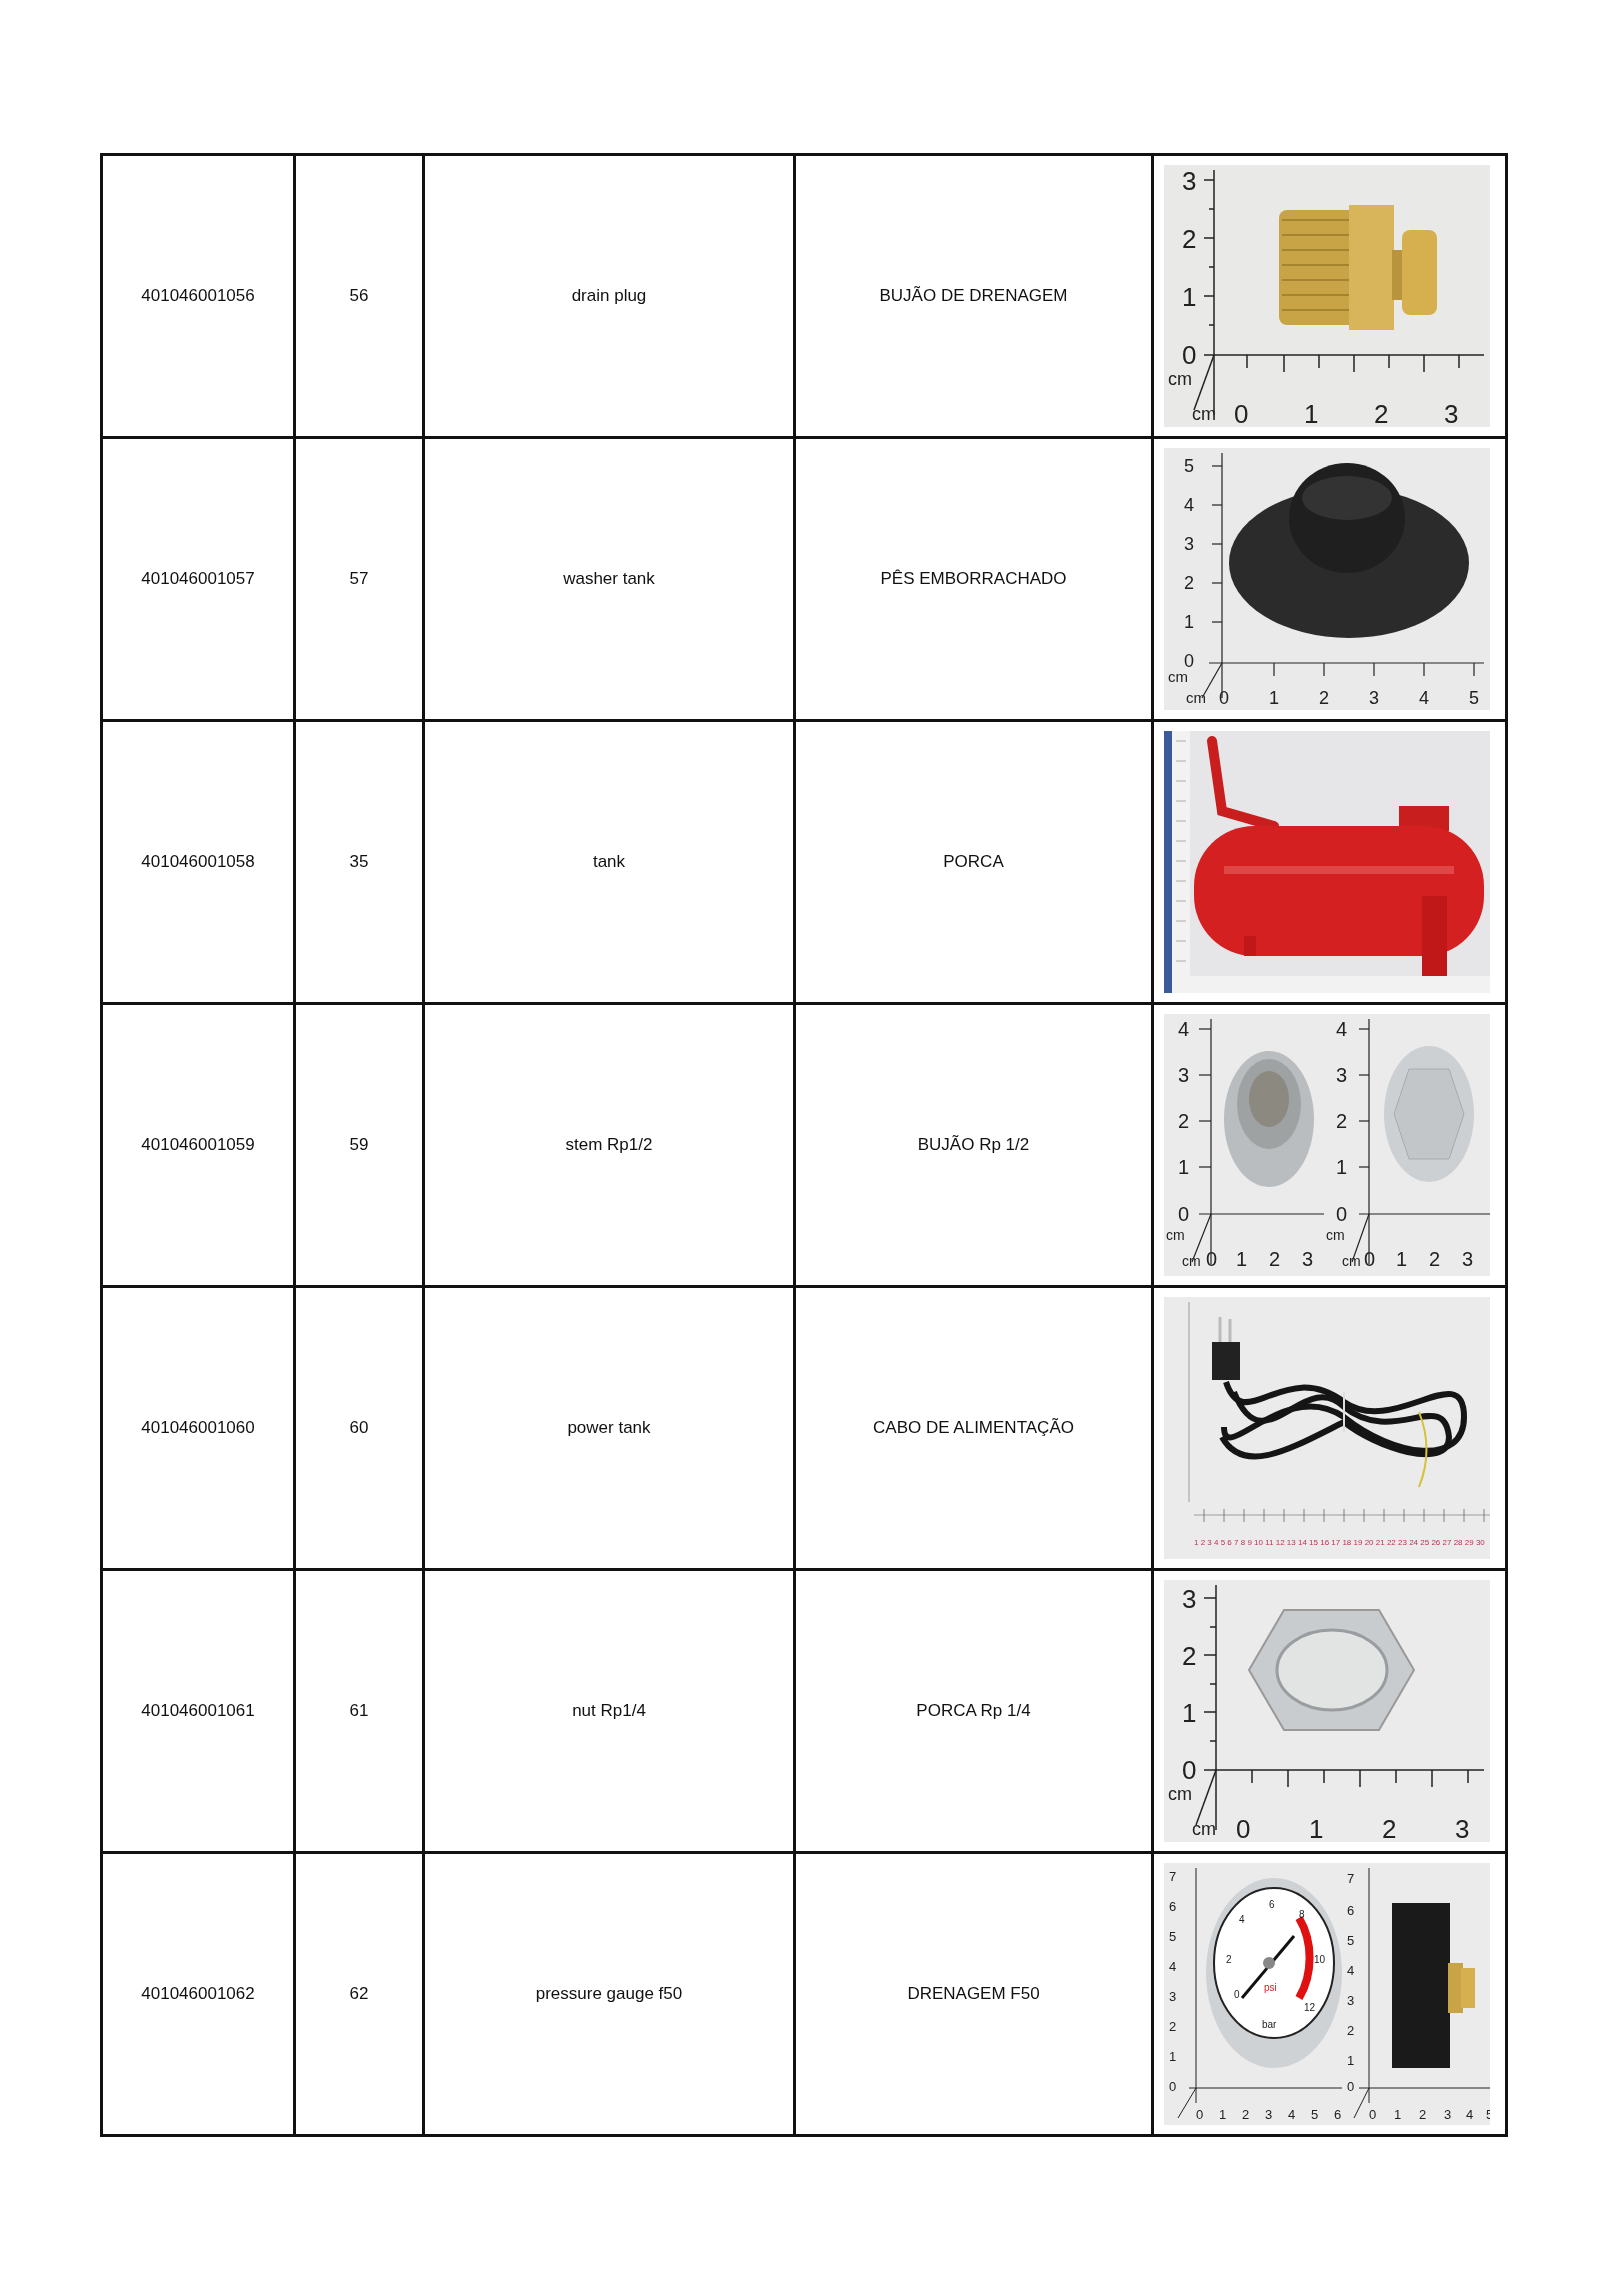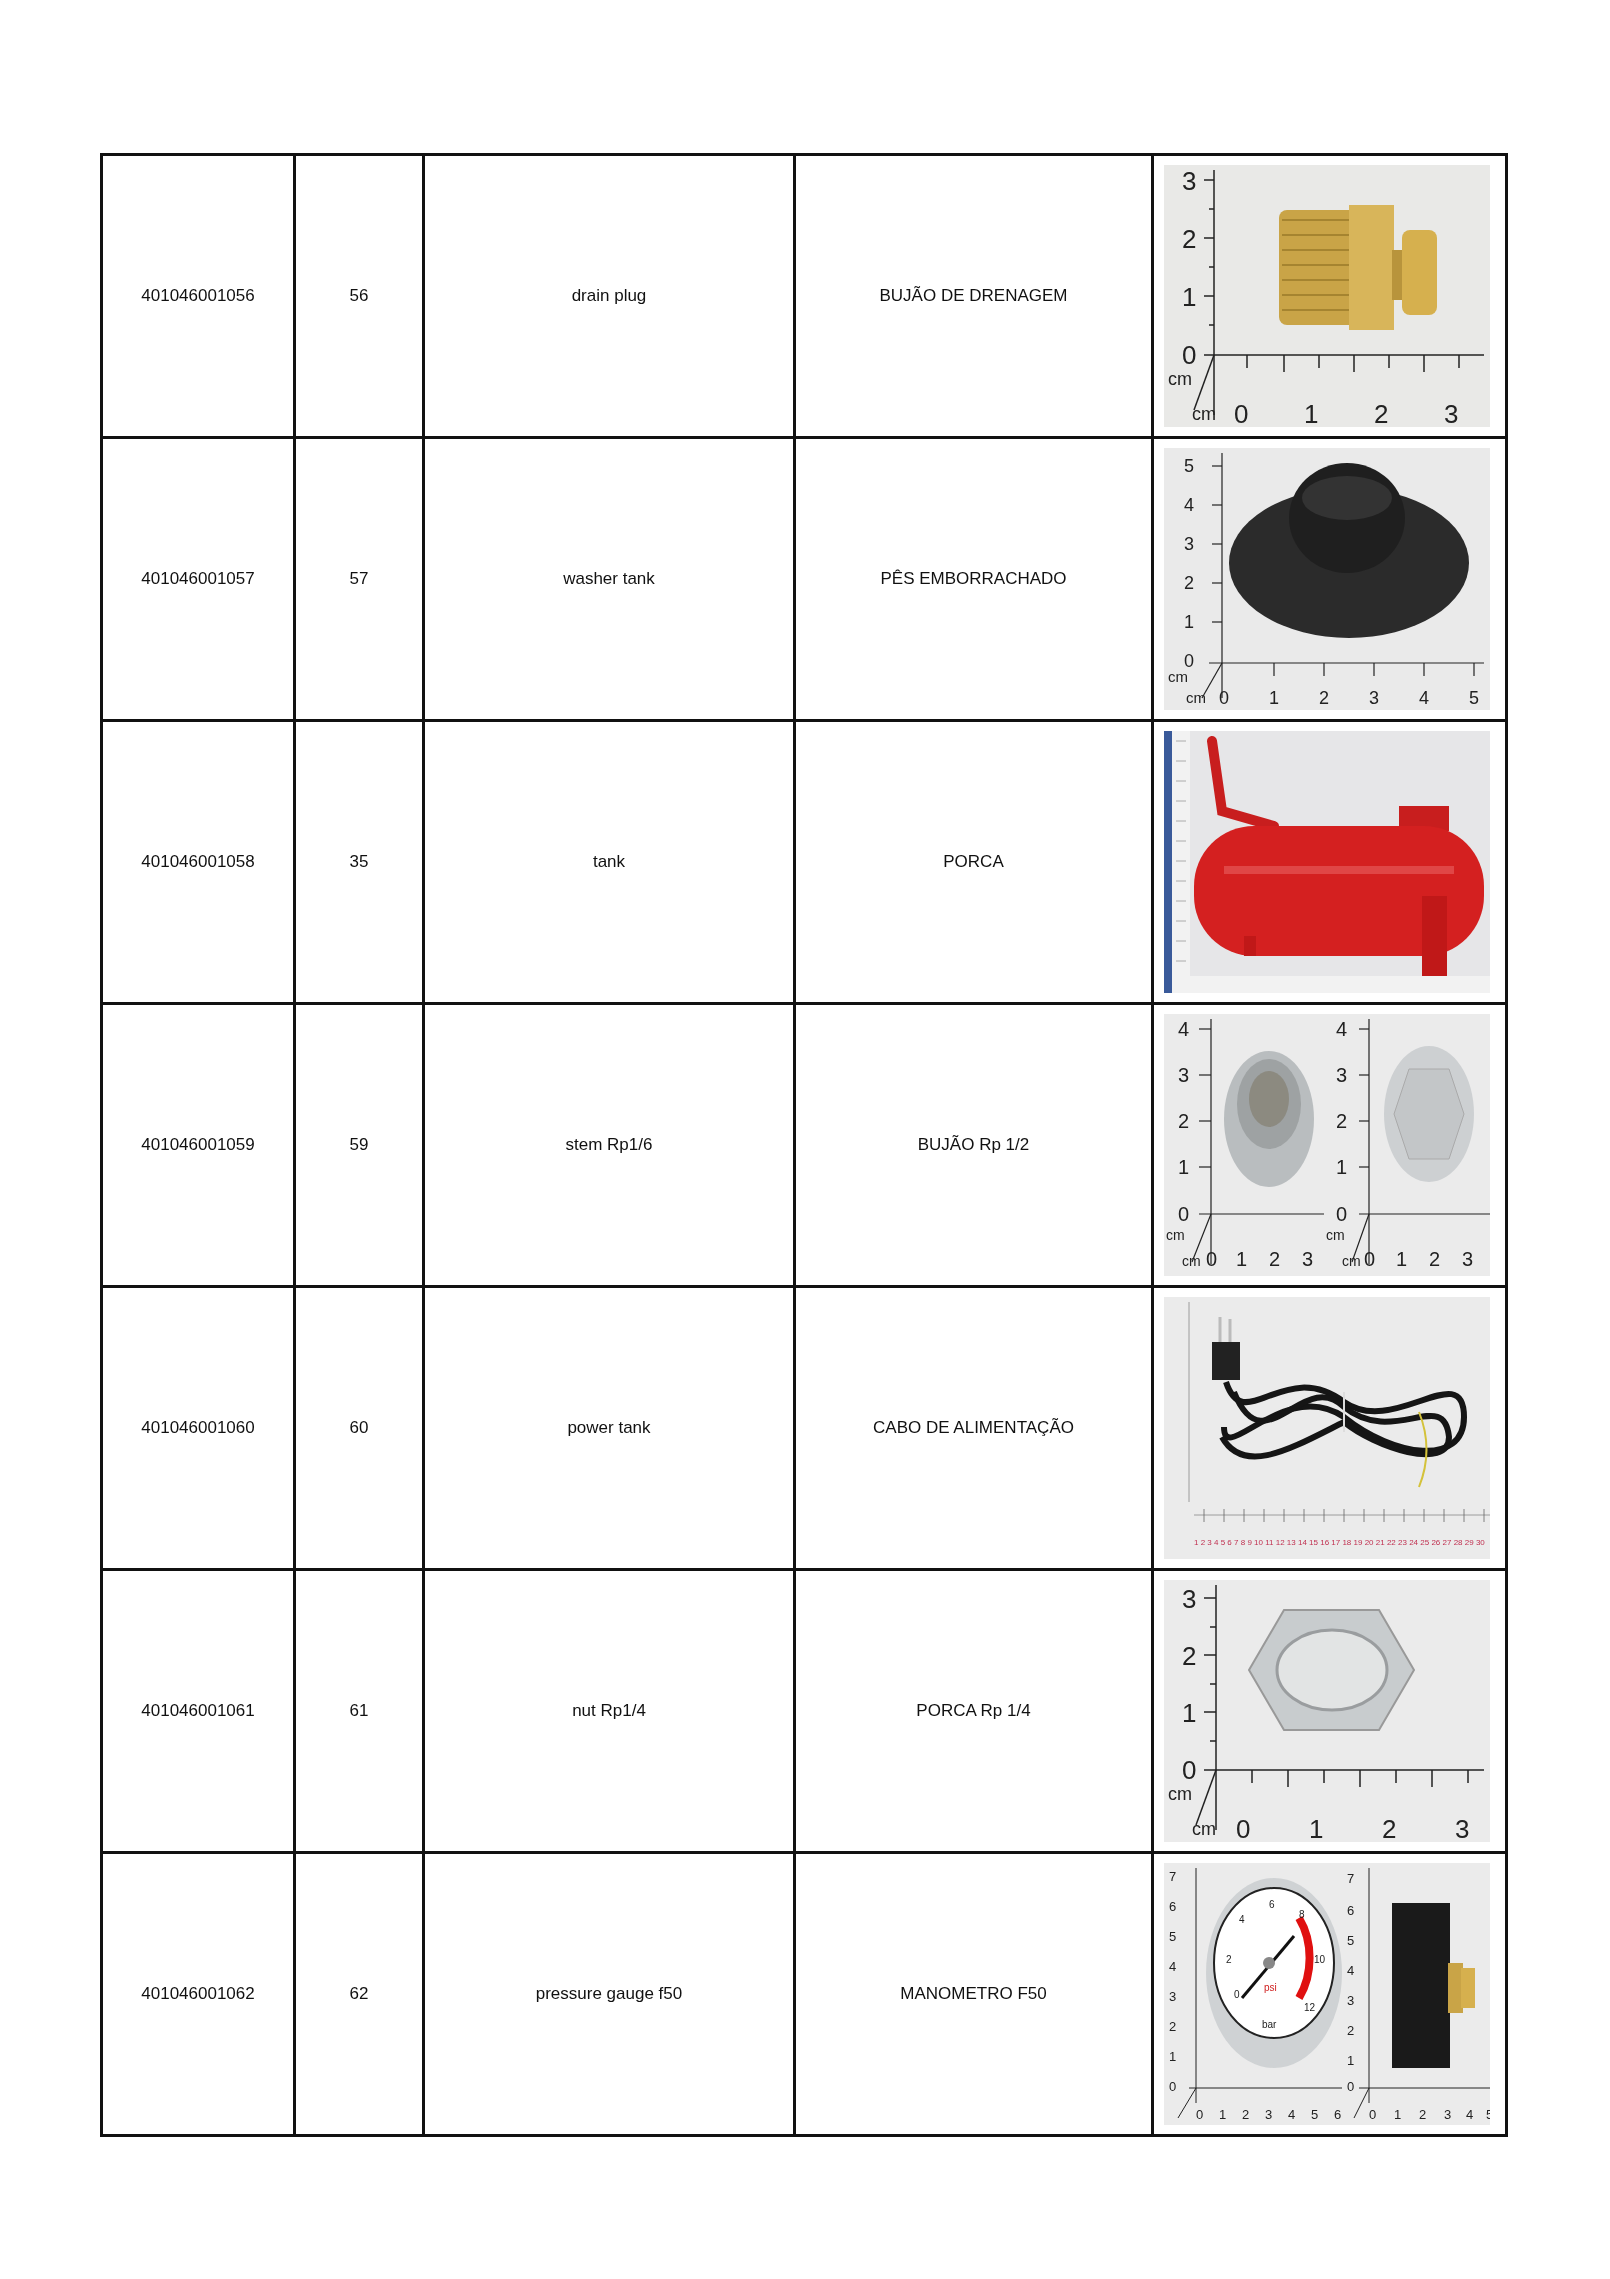--- a/index.html
+++ b/index.html
@@ -166,21 +166,21 @@
             <rect x="258" y="165" width="25" height="80" fill="#c01818"></rect>
             <rect x="80" y="205" width="12" height="20" fill="#c01818"></rect>
           </svg>
         </div>
       </td>
     </tr>
 
     <tr>
       <td>401046001059</td>
       <td>59</td>
-      <td>stem Rp1/6</td>
+      <td>stem Rp1/2</td>
       <td>BUJÃO Rp 1/2</td>
       <td class="imgcell">
         <div class="photo">
           <svg viewBox="0 0 326 262">
             <rect width="326" height="262" fill="#ebebeb"></rect>
             <g stroke="#222" stroke-width="1.2" fill="none">
               <line x1="47" y1="5" x2="47" y2="250"></line>
                 <line x1="35" y1="200" x2="160" y2="200"></line>
               <line x1="35" y1="15" x2="47" y2="15"></line>
                 <line x1="35" y1="61" x2="47" y2="61"></line>
@@ -318,21 +318,21 @@
             <ellipse cx="168" cy="90" rx="55" ry="40" fill="#e2e4e4" stroke="#9a9d9f" stroke-width="3"></ellipse>
           </svg>
         </div>
       </td>
     </tr>
 
     <tr>
       <td>401046001062</td>
       <td>62</td>
       <td>pressure gauge f50</td>
-      <td>MANOMETRO F50</td>
+      <td>DRENAGEM F50</td>
       <td class="imgcell">
         <div class="photo">
           <svg viewBox="0 0 326 262">
             <rect width="326" height="262" fill="#ebebeb"></rect>
             <g stroke="#222" stroke-width="1" fill="none">
               <line x1="32" y1="5" x2="32" y2="240"></line>
                 <line x1="25" y1="225" x2="178" y2="225"></line>
               <line x1="205" y1="5" x2="205" y2="240"></line>
                 <line x1="195" y1="225" x2="326" y2="225"></line>
               <line x1="32" y1="225" x2="14" y2="255"></line>

